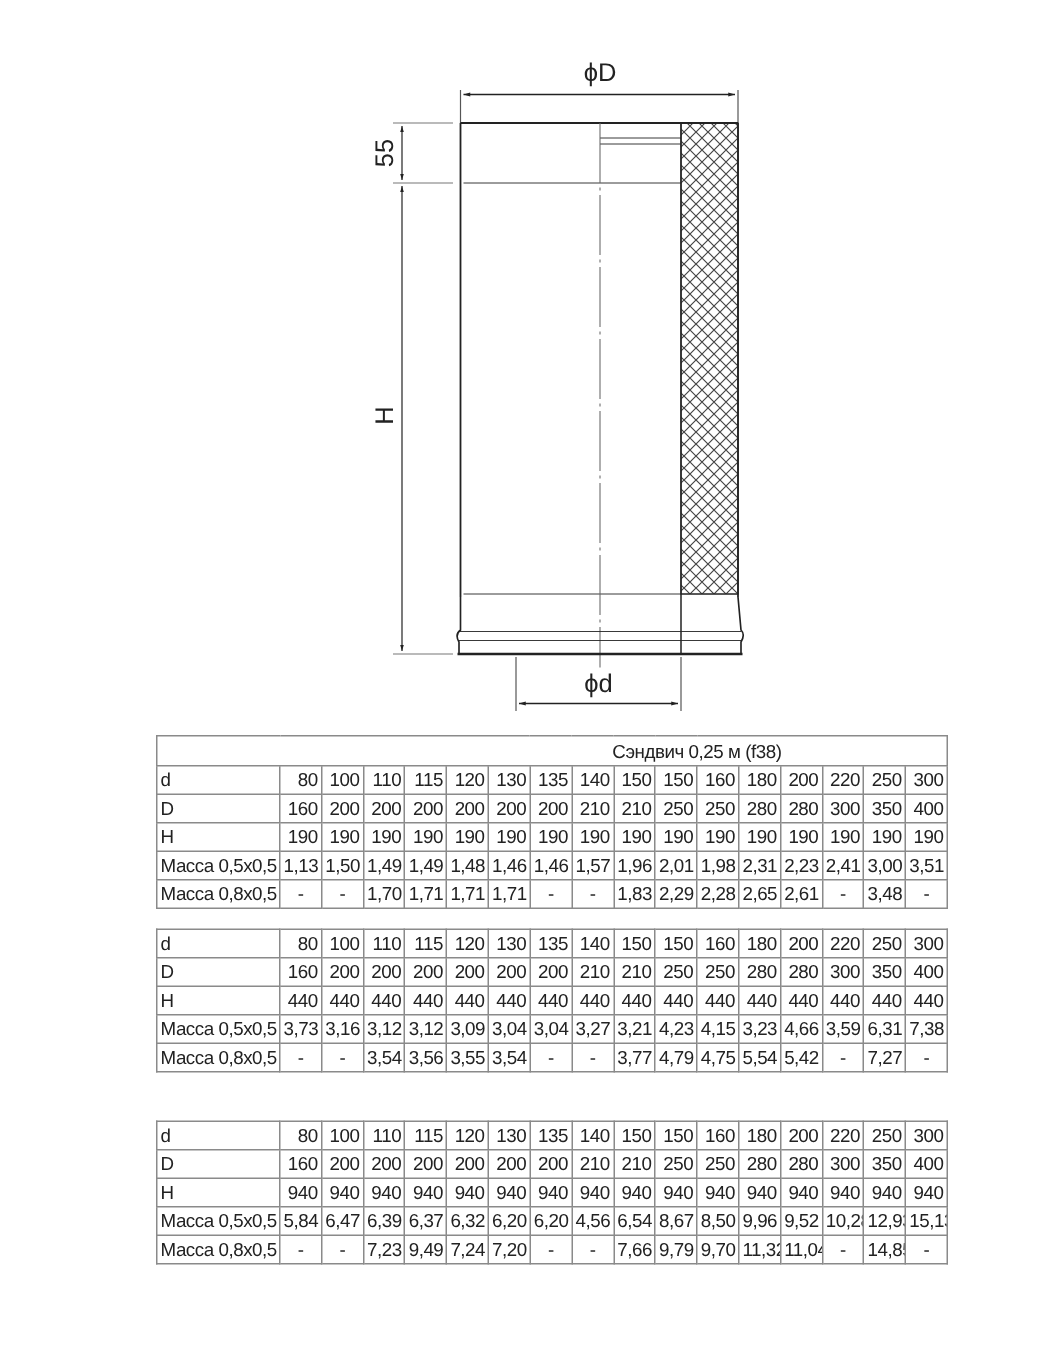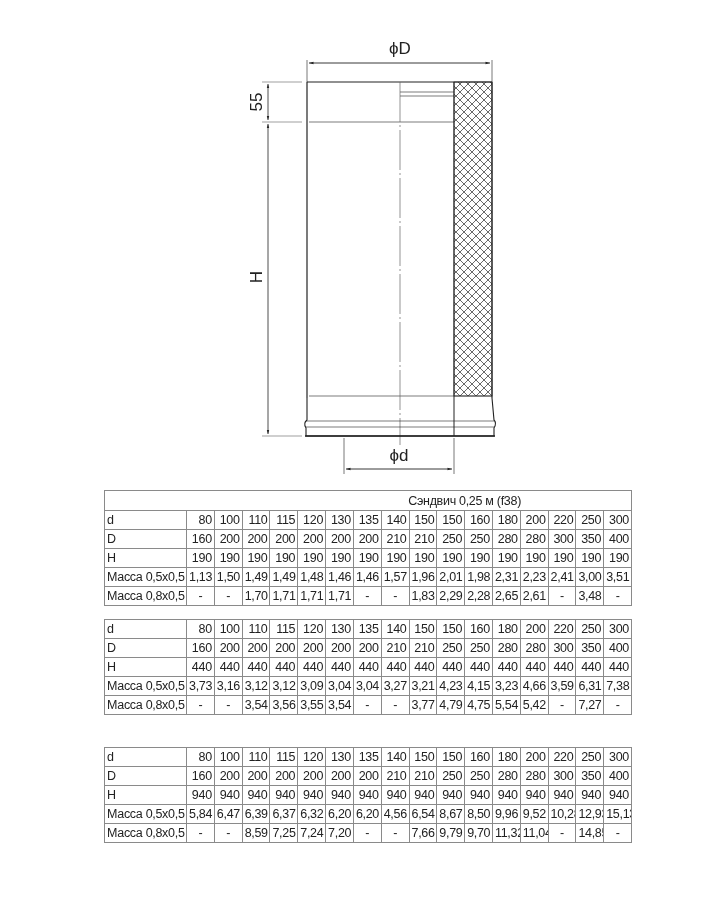--- a/index.html
+++ b/index.html
@@ -404,22 +404,22 @@
         <td>9,96</td>
         <td>9,52</td>
         <td>10,28</td>
         <td>12,93</td>
         <td>15,13</td>
       </tr>
       <tr>
         <td class="lbl">Масса 0,8х0,5</td>
         <td class="dash">-</td>
         <td class="dash">-</td>
-        <td>8,59</td>
-        <td>7,25</td>
+        <td>7,23</td>
+        <td>9,49</td>
         <td>7,24</td>
         <td>7,20</td>
         <td class="dash">-</td>
         <td class="dash">-</td>
         <td>7,66</td>
         <td>9,79</td>
         <td>9,70</td>
         <td>11,32</td>
         <td>11,04</td>
         <td class="dash">-</td>

